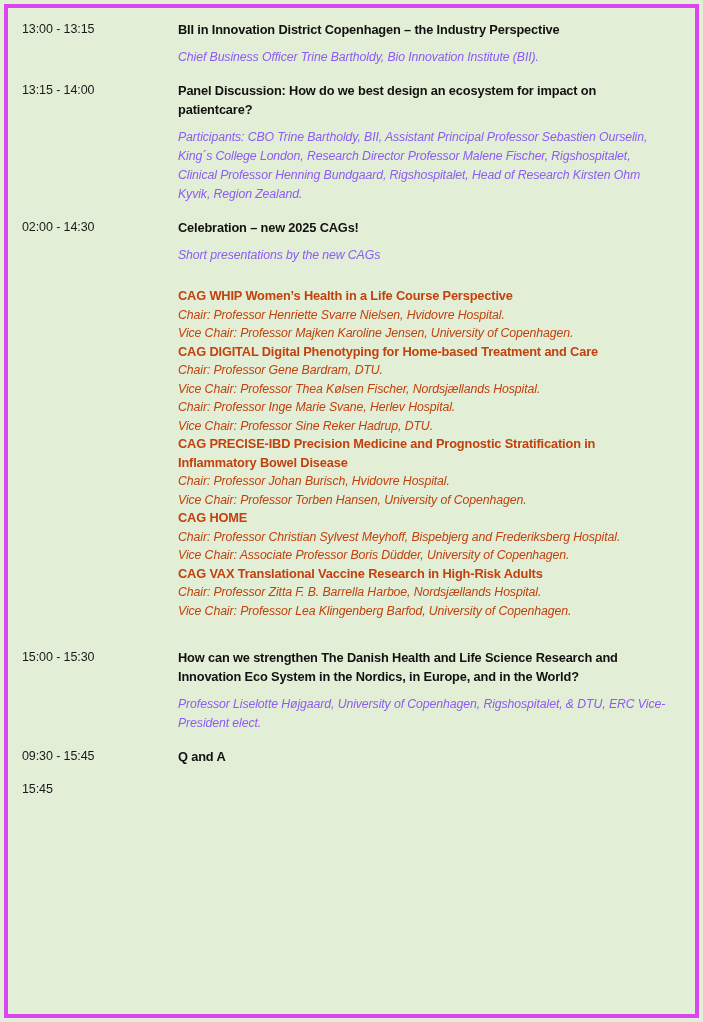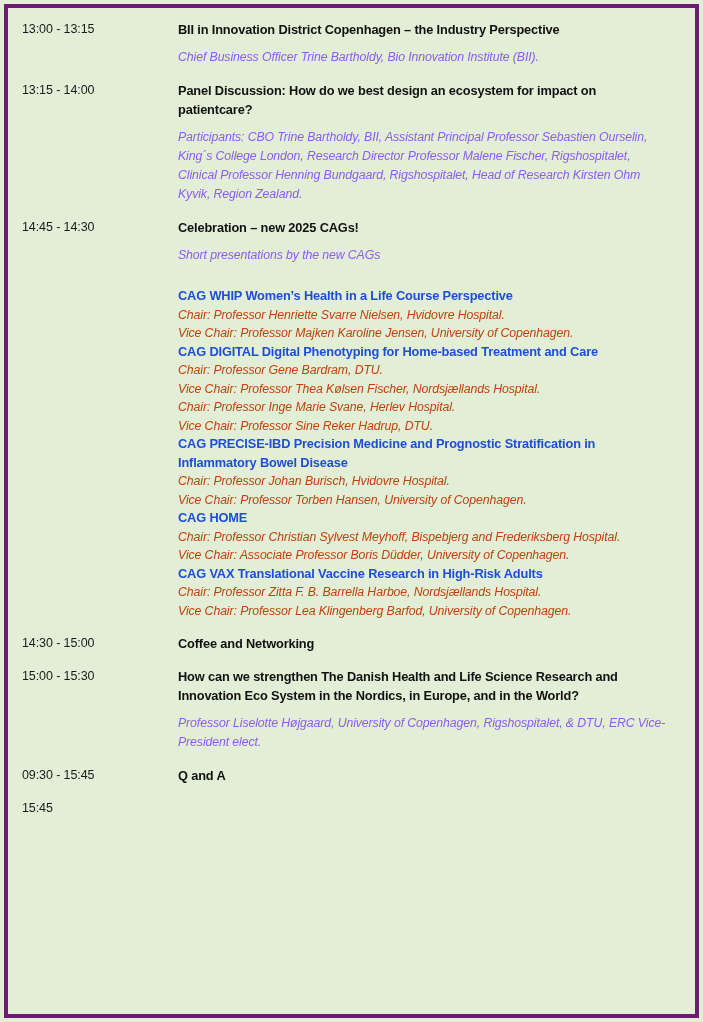--- a/index.html
+++ b/index.html
@@ -13,21 +13,21 @@
     font-family: "Liberation Sans", sans-serif;
     overflow: hidden;
   }
   .page-frame {
     position: absolute;
     left: 4px;
     top: 4px;
     width: 695px;
     height: 1014px;
     box-sizing: border-box;
-    border: 4px solid #701a75;
+    border: 4px solid #d946ef;
     background: #e3eed6;
     overflow: hidden;
   }
   .agenda {
     position: absolute;
     left: 0;
     top: 0;
     right: 0;
     padding: 12px 0 0 0;
   }
@@ -64,21 +64,21 @@
     color: #8b5cf6;
     line-height: 19px;
     letter-spacing: -0.1px;
   }
   .gap-sm { height: 9px; }
   .gap-md { height: 14px; }
   .gap-lg { height: 22px; }
   .cag-block .cag-name {
     font-size: 12.8px;
     font-weight: bold;
-    color: #1d4ed8;
+    color: #c2410c;
     line-height: 18.5px;
     letter-spacing: -0.15px;
   }
   .cag-block .cag-chair {
     font-size: 12.3px;
     font-style: italic;
     color: #c2410c;
     line-height: 18.5px;
     letter-spacing: -0.1px;
   }
@@ -105,21 +105,21 @@
       <div class="content-cell">
         <div class="title-line">Panel Discussion: How do we best design an ecosystem for impact on patientcare?</div>
         <div class="gap-sm"></div>
         <div class="detail-line">Participants: CBO Trine Bartholdy, BII, Assistant Principal Professor Sebastien Ourselin, King´s College London, Research Director Professor Malene Fischer, Rigshospitalet, Clinical Professor Henning Bundgaard, Rigshospitalet, Head of Research Kirsten Ohm Kyvik, Region Zealand.</div>
       </div>
     </div>
 
     <div class="gap-md"></div>
 
     <div class="agenda-row">
-      <div class="time-cell">14:45 - 14:30</div>
+      <div class="time-cell">02:00 - 14:30</div>
       <div class="content-cell">
         <div class="title-line">Celebration – new 2025 CAGs!</div>
         <div class="gap-sm"></div>
         <div class="detail-line">Short presentations by the new CAGs</div>
         <div class="gap-lg"></div>
 
         <div class="cag-block">
           <div class="cag-name">CAG WHIP Women’s Health in a Life Course Perspective</div>
           <div class="cag-chair">Chair: Professor Henriette Svarre Nielsen, Hvidovre Hospital.</div>
           <div class="cag-chair">Vice Chair: Professor Majken Karoline Jensen, University of Copenhagen.</div>
@@ -151,26 +151,20 @@
         <div class="cag-block">
           <div class="cag-name">CAG VAX Translational Vaccine Research in High-Risk Adults</div>
           <div class="cag-chair">Chair: Professor Zitta F. B. Barrella Harboe, Nordsjællands Hospital.</div>
           <div class="cag-chair">Vice Chair: Professor Lea Klingenberg Barfod, University of Copenhagen.</div>
         </div>
       </div>
     </div>
 
     <div class="gap-md"></div>
 
-    <div class="agenda-row">
-      <div class="time-cell">14:30 - 15:00</div>
-      <div class="content-cell">
-        <div class="title-line">Coffee and Networking</div>
-      </div>
-    </div>
 
     <div class="gap-md"></div>
 
     <div class="agenda-row">
       <div class="time-cell">15:00 - 15:30</div>
       <div class="content-cell">
         <div class="title-line">How can we strengthen The Danish Health and Life Science Research and Innovation Eco System in the Nordics, in Europe, and in the World?</div>
         <div class="gap-sm"></div>
         <div class="detail-line">Professor Liselotte Højgaard, University of Copenhagen, Rigshospitalet, &amp; DTU, ERC Vice-President elect.</div>
       </div>

